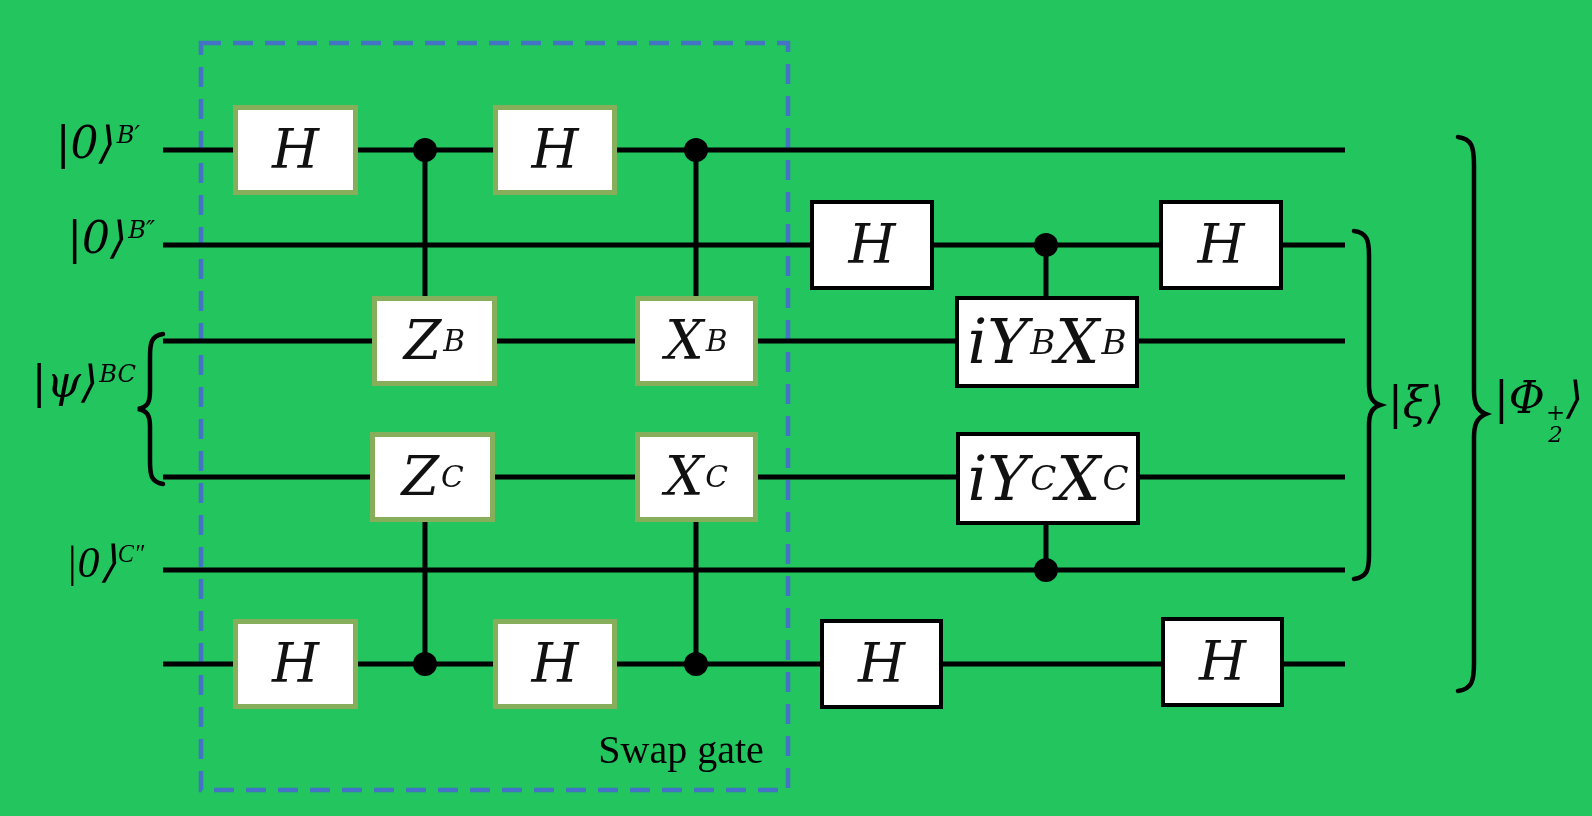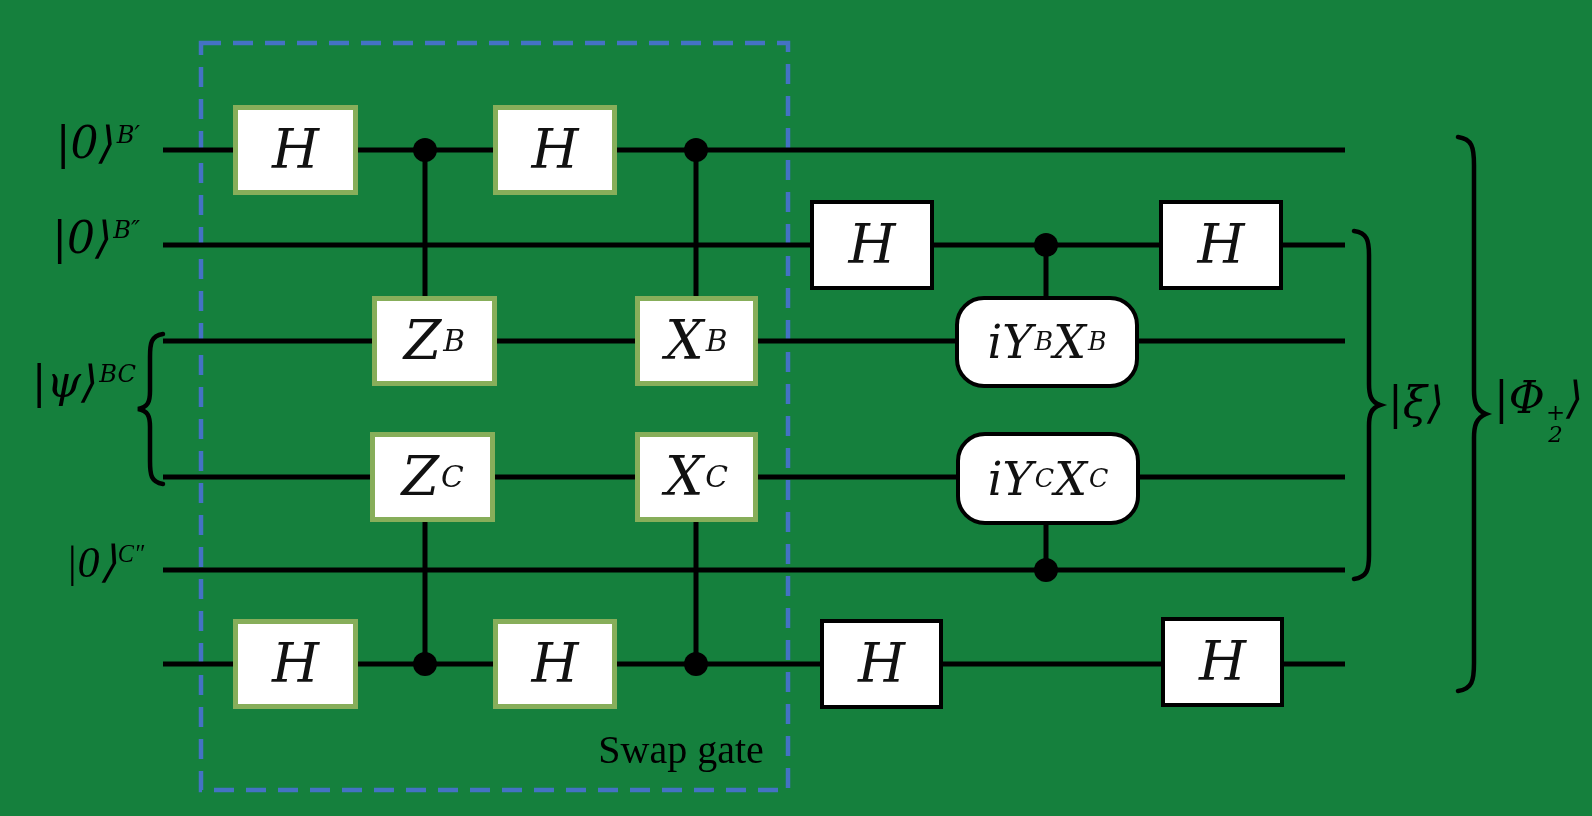--- a/index.html
+++ b/index.html
@@ -1,40 +1,40 @@
 <!DOCTYPE html>
 <html><head>
 <meta charset="utf-8">
 <style>
   html,body{margin:0;padding:0;background:#ffffff;}
   .stage{
     position:relative;
     width:1592px;height:816px;
-    background:#15803d;
+    background:#22c55e;
     font-family:"DejaVu Serif","DejaVu Sans",serif;
     overflow:hidden;
   }
   .layer{position:absolute;left:0;top:0;}
   
   .gate{
     position:absolute;
     background:#ffffff;
     display:flex;align-items:center;justify-content:center;
     font-style:italic;
     line-height:1;
     color:#111;
     box-sizing:border-box;
     z-index:3;
     white-space:nowrap;
   }
   .gate.green{border:5px solid #87AE5A;}
   .gate.black{border:4px solid #000000;}
   .gate-h{font-size:54px;}
   .gate-pauli{font-size:54px;}
-  .gate-iyx{font-size:46px;border-radius:29px;}
+  .gate-iyx{font-size:62px;}
   .gate sup{font-size:0.55em;vertical-align:0.5em;margin-left:2px;}
   
   .ket{
     position:absolute;
     font-style:italic;
     font-size:44px;
     line-height:1;
     color:#000;
     transform:translateY(-54%);
     z-index:2;
@@ -92,21 +92,21 @@
              C 148 411 150 416 150 427 L 150 461 C 150 475 151 482 163 484" fill="none" stroke="#000" stroke-width="4.5" stroke-linecap="round"></path>
 
     <path d="M 1354 231 C 1367 233 1369 240 1369 255 L 1369 384 C 1369 395 1371 402 1380 405
              C 1371 408 1369 415 1369 426 L 1369 555 C 1369 570 1367 577 1354 579" fill="none" stroke="#000" stroke-width="4.5" stroke-linecap="round"></path>
 
     <path d="M 1458 137 C 1472 139 1474 147 1474 165 L 1474 390 C 1474 402 1476 410 1486 414
              C 1476 418 1474 426 1474 438 L 1474 663 C 1474 681 1472 689 1458 691" fill="none" stroke="#000" stroke-width="4.5" stroke-linecap="round"></path>
   </svg>
 
   <div class="ket wire-label" style="left:20px;width:120px;top:145px;"><span>|0⟩</span><sup>B′</sup></div>
-  <div class="ket wire-label" style="left:20px;width:120px;top:240px;"><span>|0⟩</span><sup>B″</sup></div>
+  <div class="ket wire-label" style="left:35px;width:120px;top:240px;"><span>|0⟩</span><sup>B″</sup></div>
   <div class="ket wire-label" style="left:14px;width:122px;top:384px;"><span>|ψ⟩</span><sup>BC</sup></div>
   <div class="ket wire-label" style="left:24px;width:120px;top:565px;font-family:Liberation Serif, serif;"><span>|0⟩</span><sup>C″</sup></div>
 
   <div class="gate green gate-h" style="left:233px;top:105px;width:125px;height:90px;">H</div>
   <div class="gate green gate-h" style="left:493px;top:105px;width:124px;height:90px;">H</div>
   <div class="gate green gate-pauli" style="left:372px;top:296px;width:125px;height:90px;">
       <span>Z</span>
       <sup>B</sup>
     </div>
   <div class="gate green gate-pauli" style="left:370px;top:432px;width:125px;height:90px;">

